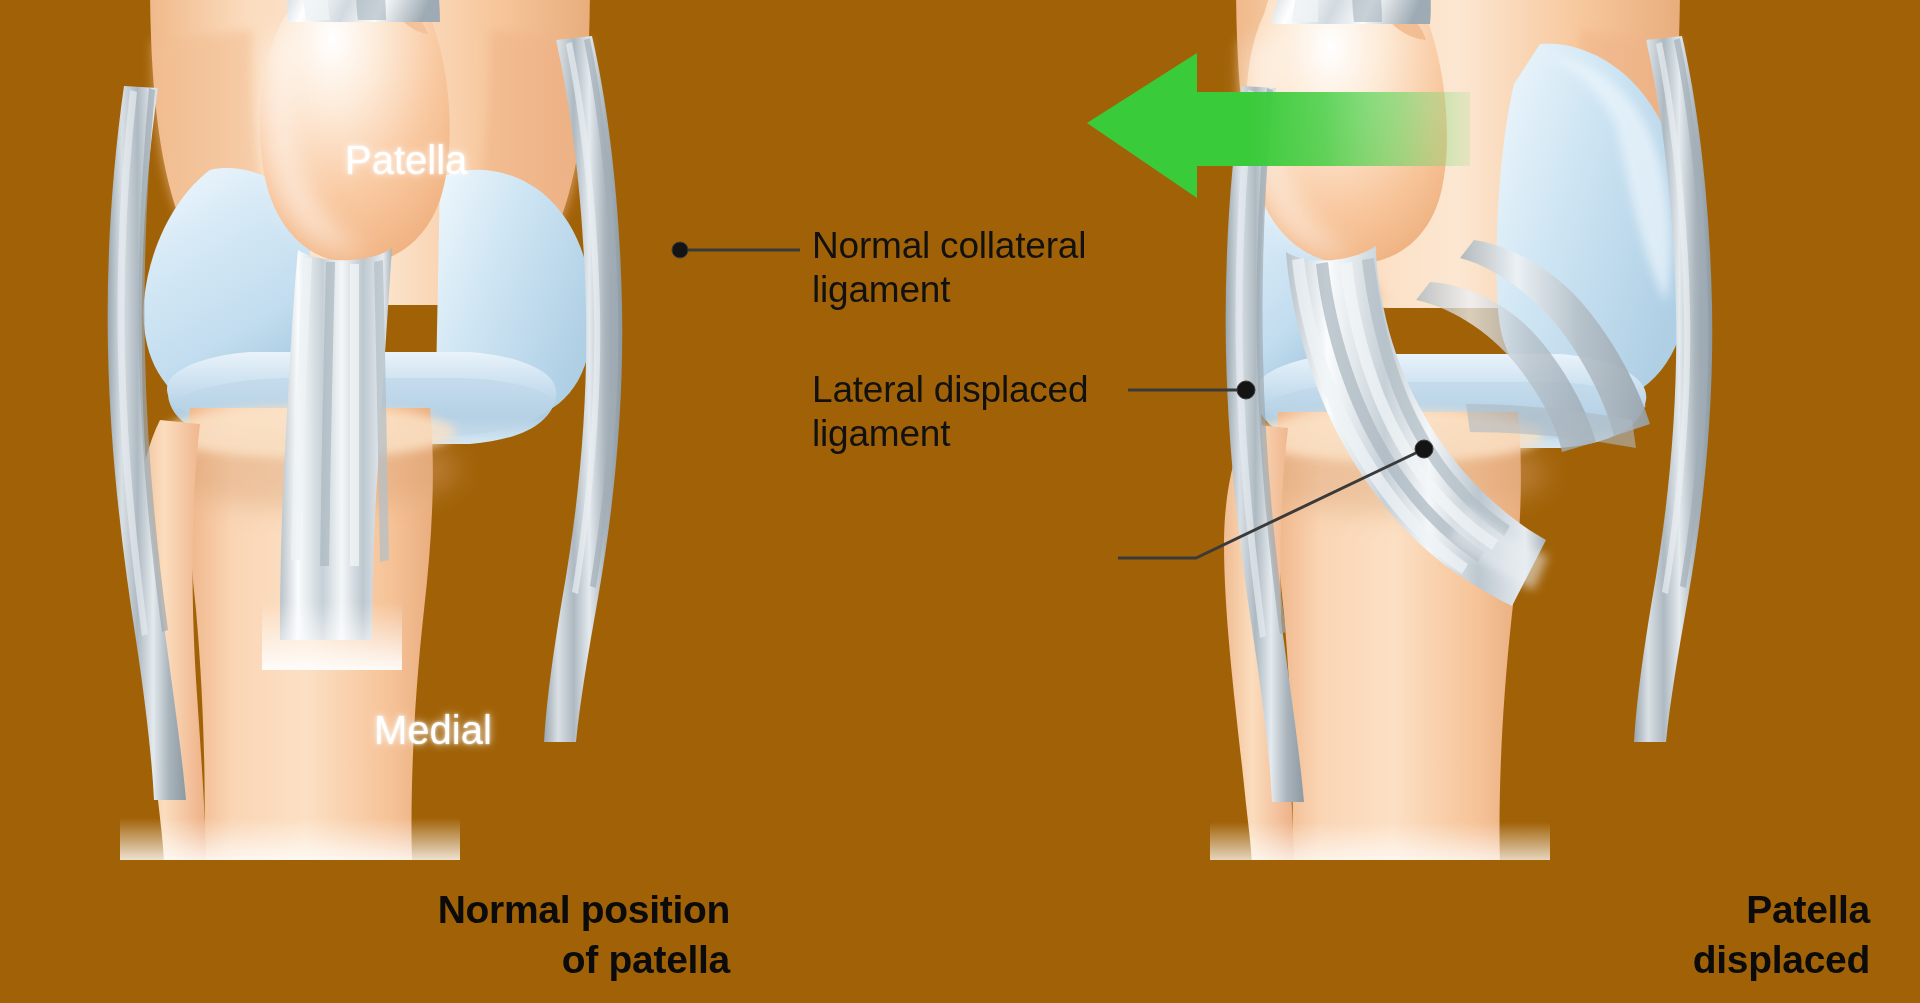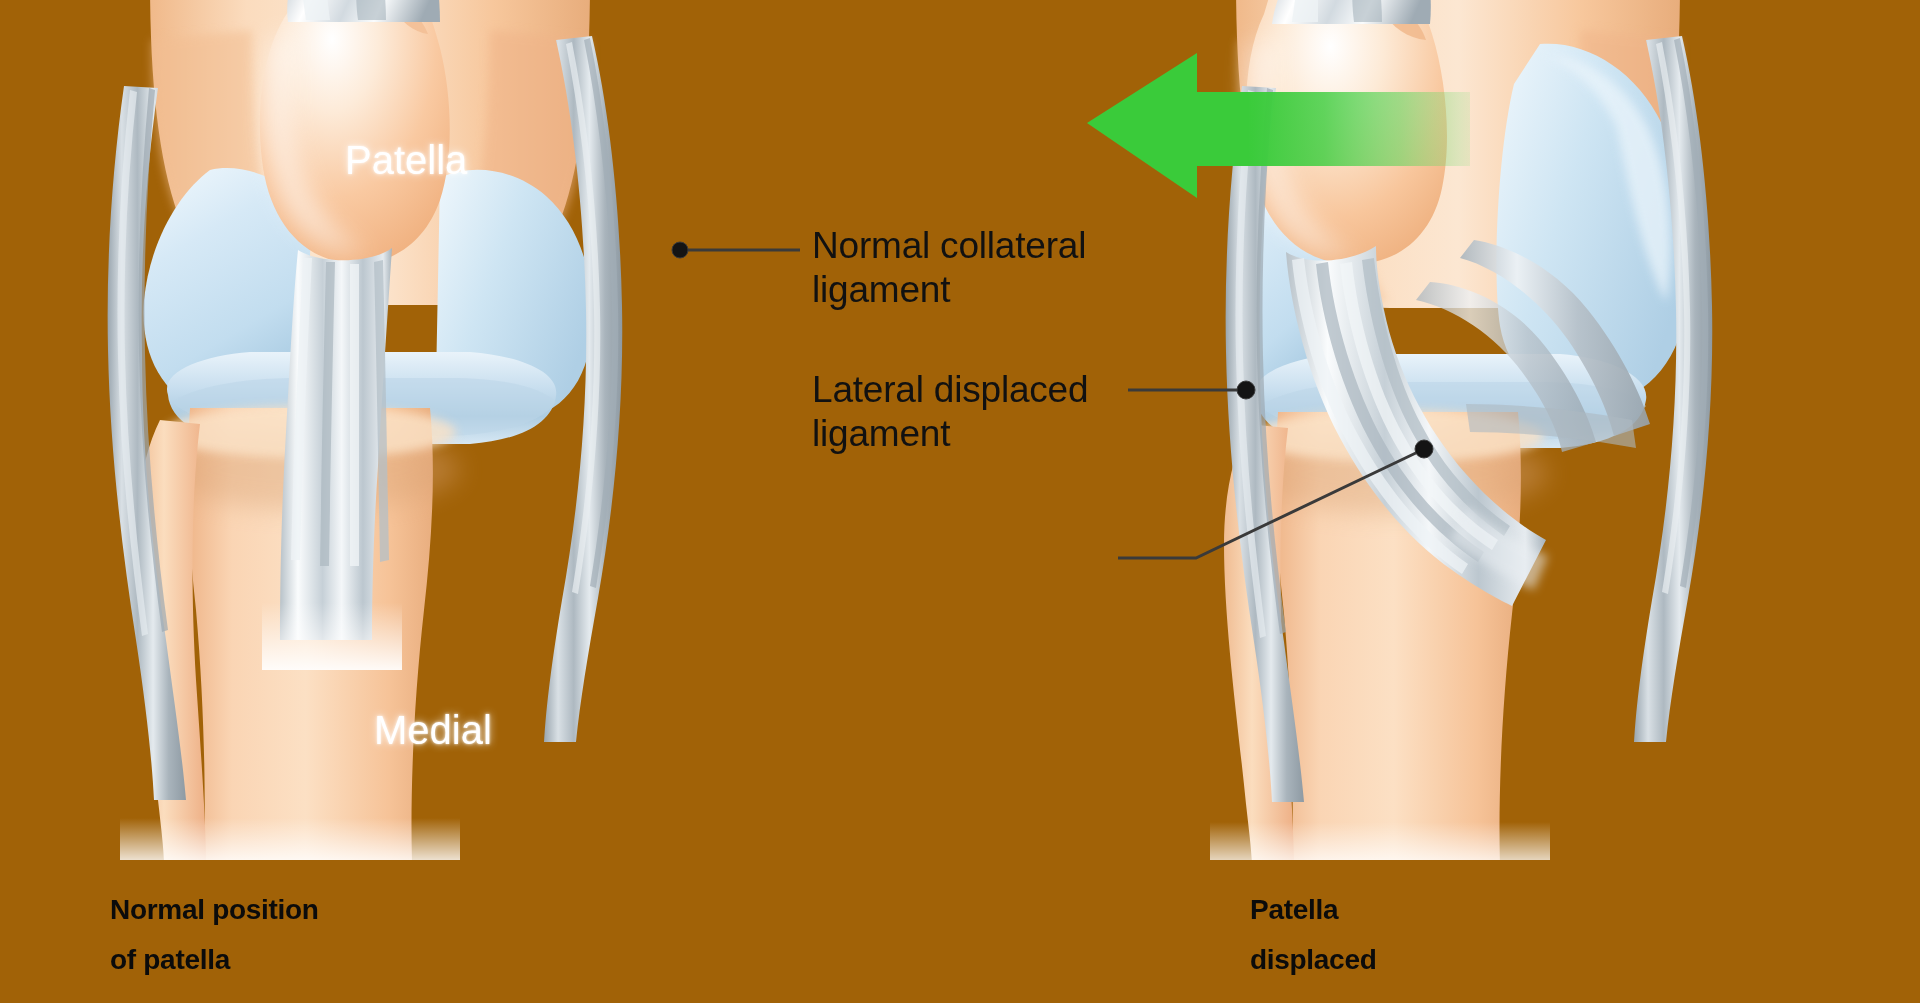--- a/index.html
+++ b/index.html
@@ -22,24 +22,24 @@
   }
   #lbl-mcl { left:812px; top:224px; }
   #lbl-lcl { left:812px; top:368px; }
   #lbl-pl  { left:812px; top:535px; }
 
   
   .caption {
     position:absolute;
     font-family:"Liberation Sans", sans-serif;
     font-weight:bold;
-    font-size:28px;
+    font-size:39px;
     line-height:50px;
     color:#0b0b0b;
-    text-align:left;
+    text-align:right;
     white-space:pre-line;
     letter-spacing:-0.3px;
   }
   #cap-left  { left:110px; top:885px; width:620px; }
   #cap-right { left:1250px; top:885px; width:620px; }
 
   
   .bone-label {
     position:absolute;
     font-family:"Liberation Sans", sans-serif;

